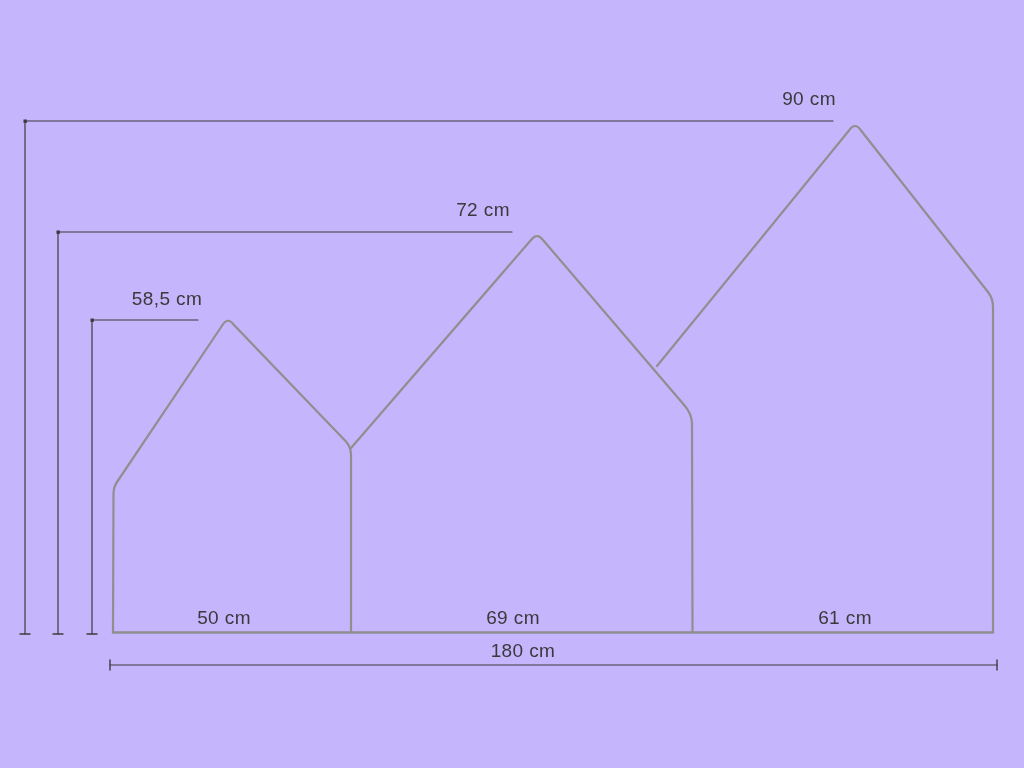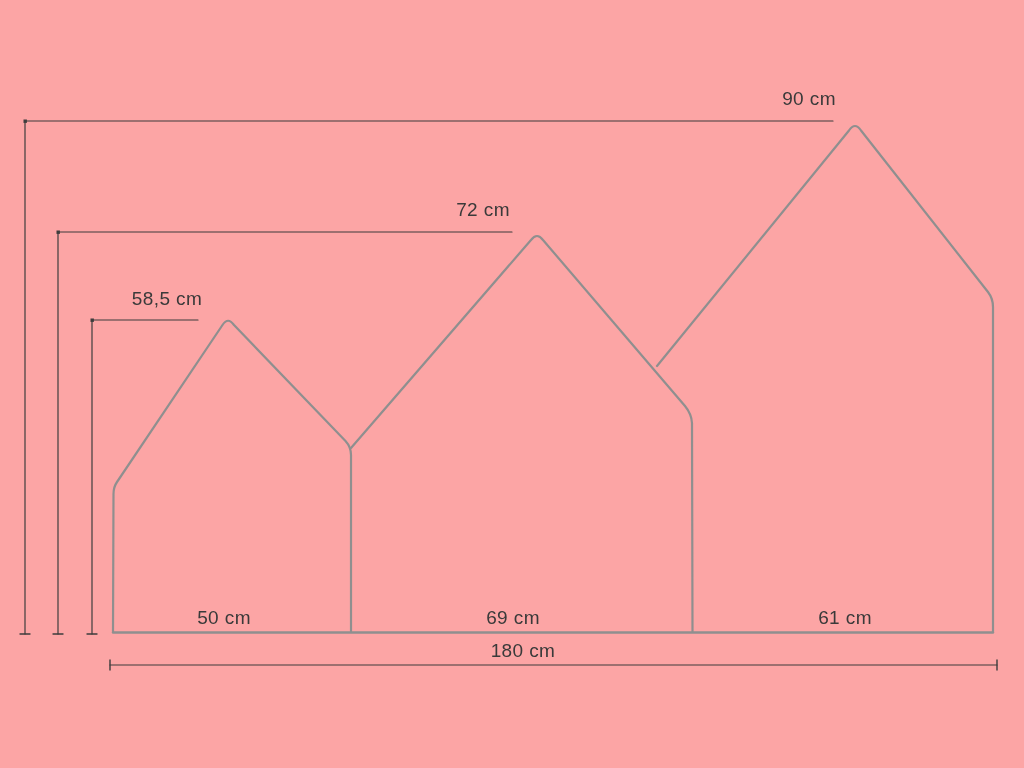--- a/index.html
+++ b/index.html
@@ -5,21 +5,21 @@
   html, body {
     margin: 0;
     padding: 0;
     background: #ffffff;
     font-family: "Liberation Sans", sans-serif;
   }
   #stage {
     position: relative;
     width: 1024px;
     height: 768px;
-    background: #fca5a5;
+    background: #c4b5fd;
     overflow: hidden;
   }
   svg { display: block; }
 
   .panel-outline {
     fill: none;
     stroke: #8f8f8f;
     stroke-width: 2.2;
     stroke-linecap: round;
     stroke-linejoin: round;

